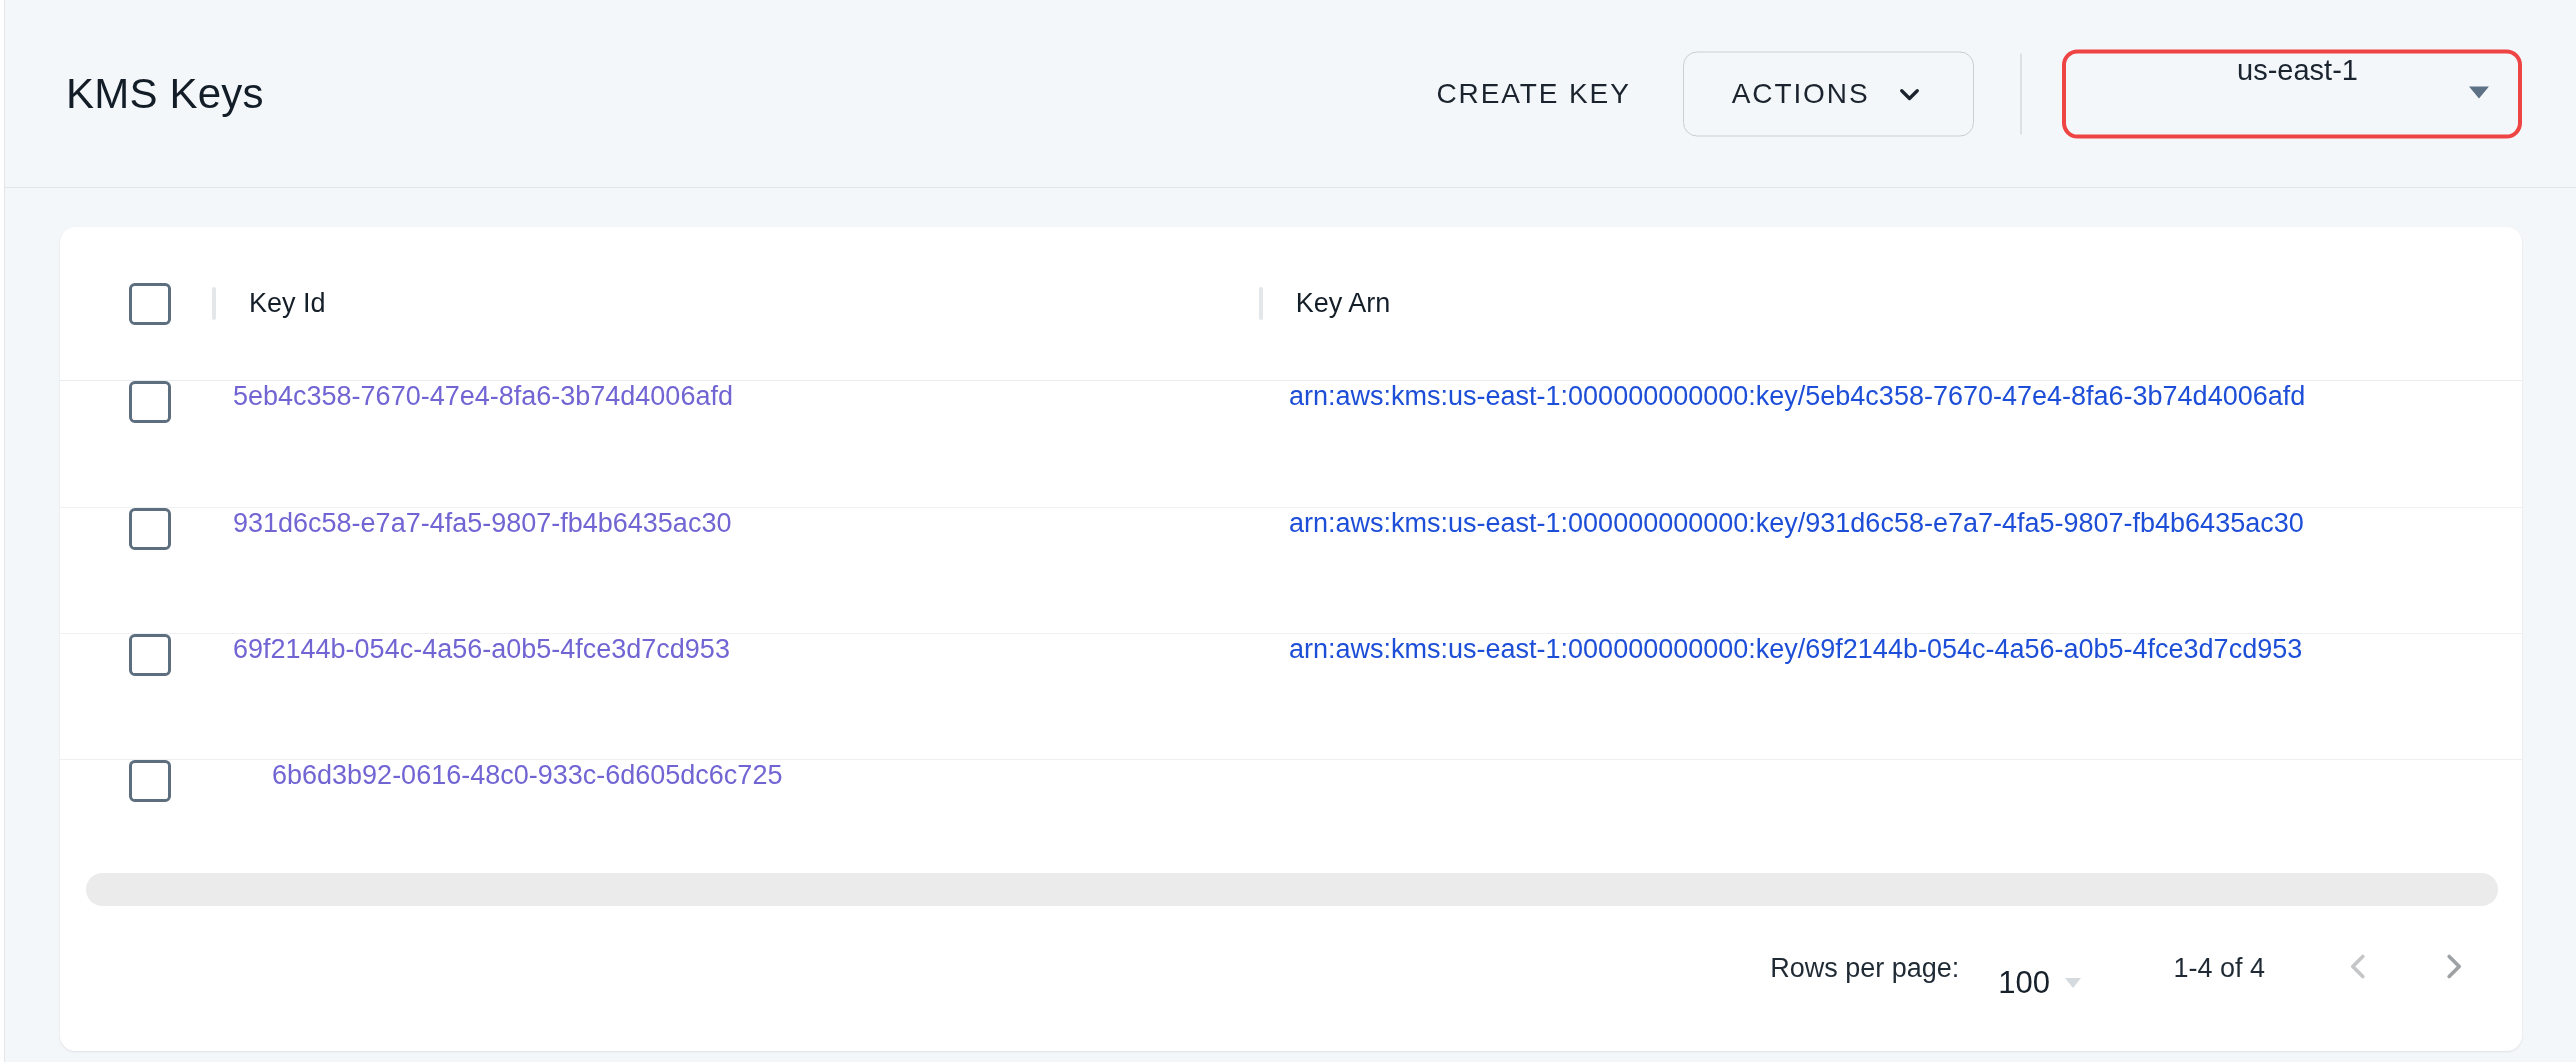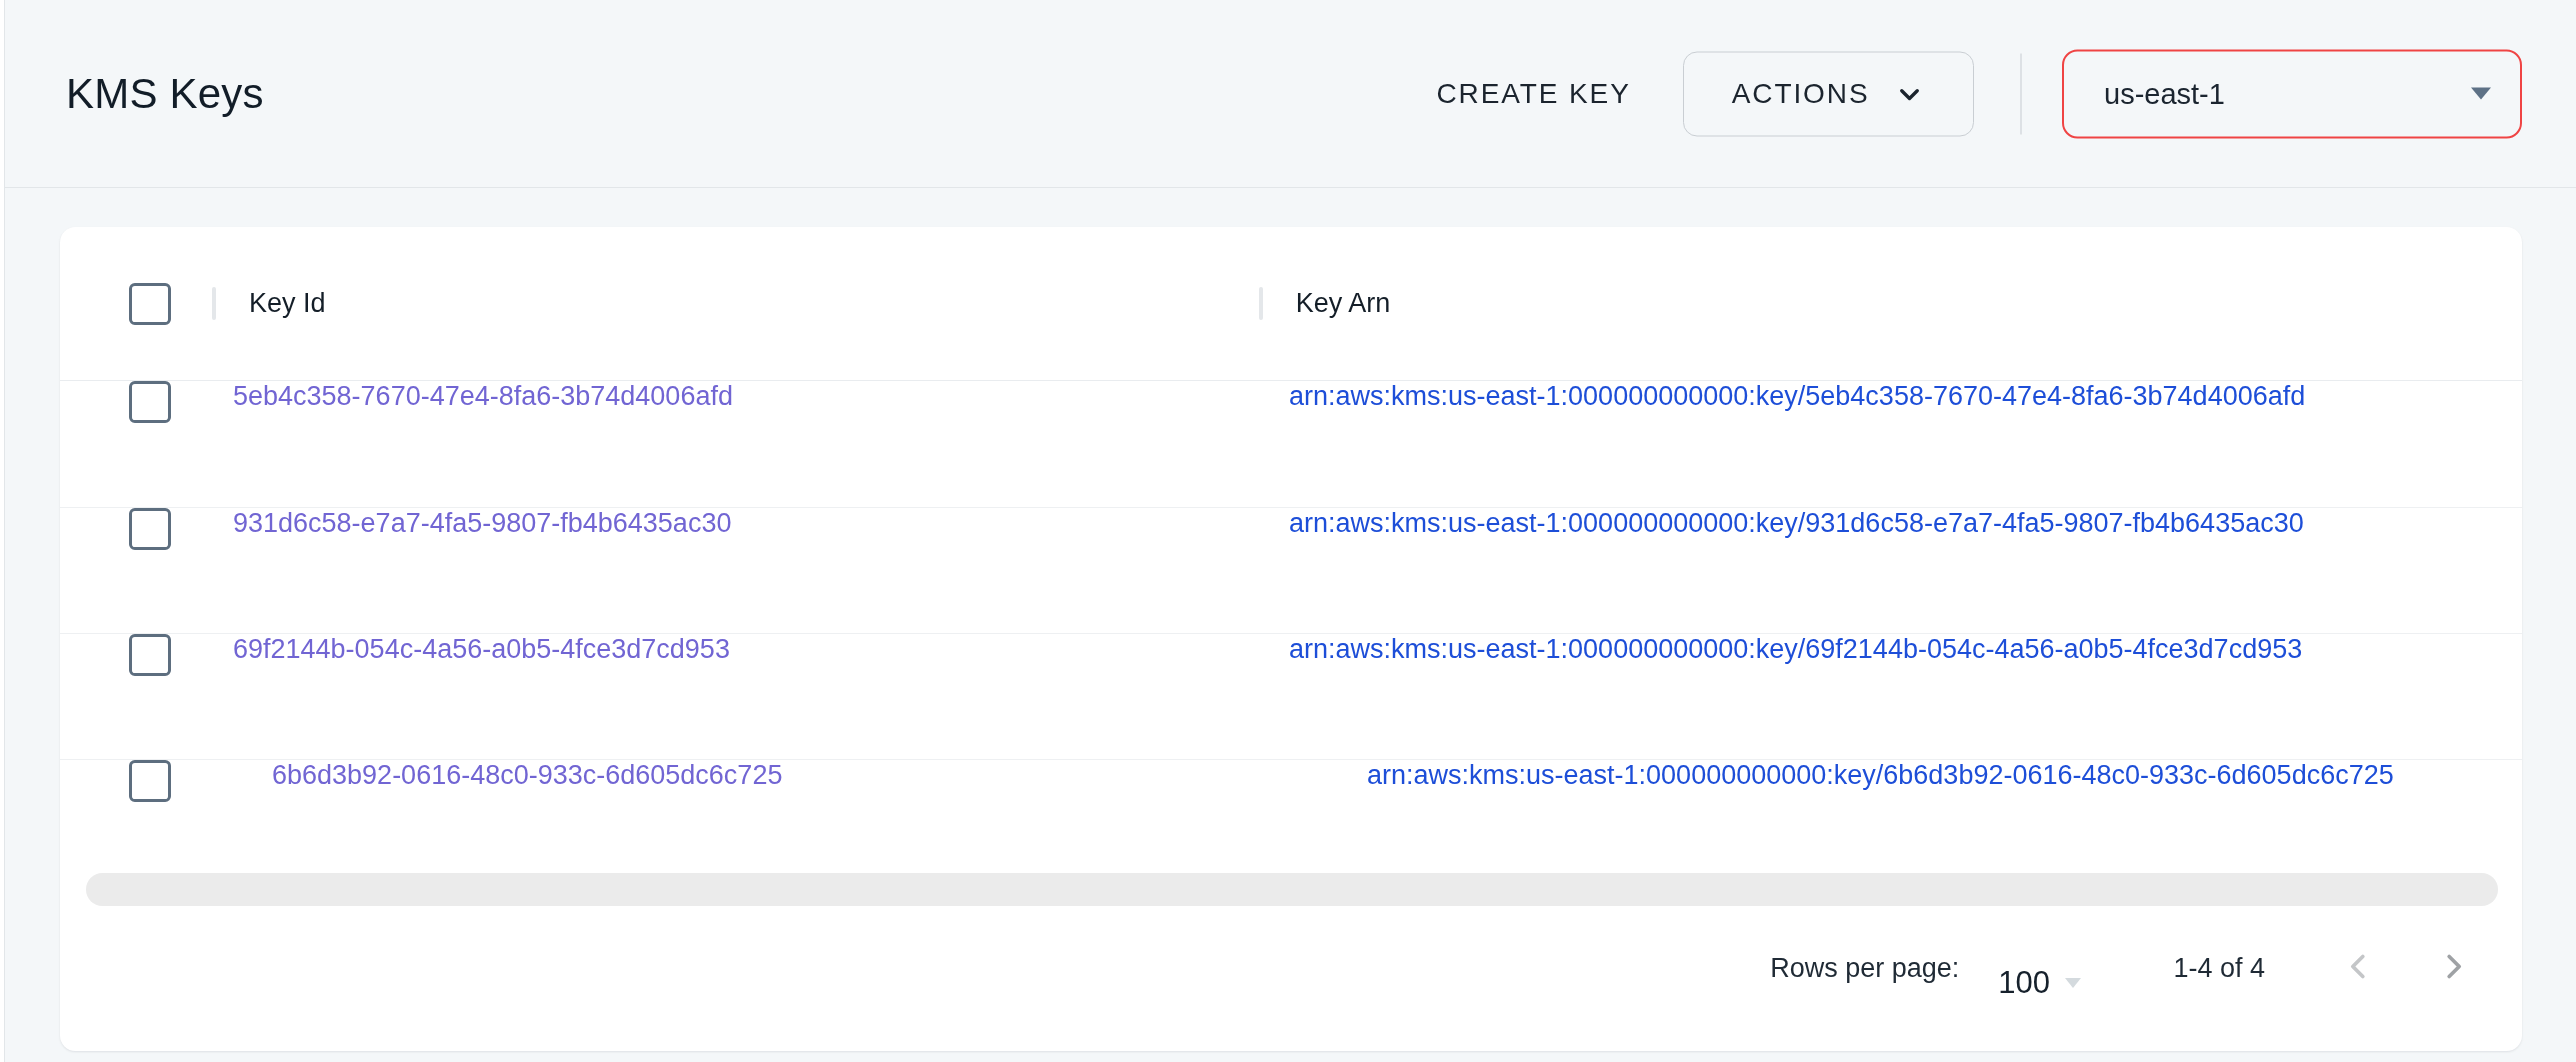--- a/index.html
+++ b/index.html
@@ -42,24 +42,24 @@
     font-size: 28px; font-weight: 500; letter-spacing: 1.9px; color: #1b242e;
     font-family: "Liberation Sans", sans-serif;
   }
   .outlined-button .chev { margin-left: 25px; display: inline-flex; }
   .vdivider {
     margin-left: 46px; width: 1.9px; height: 81px; background: #dde1e5;
   }
   .region-select {
     margin-left: 40px;
     width: 460px; height: 89px; border-radius: 15.4px;
-    border: 2px solid #ef4444; background: transparent; cursor: pointer;
+    border: 4px solid #ef4444; background: transparent; cursor: pointer;
     display: flex; align-items: center;
     padding: 0 29px 0 40px;
-    font-size: 29px; color: #1b2530;
+    font-size: 29px; color: #1b2530; flex-direction: column;
   }
   .region-select .caret {
     margin-left: auto;
     width: 0; height: 0;
     border-left: 10.6px solid transparent; border-right: 10.6px solid transparent;
     border-top: 12.5px solid #5d7186;
   }
   
   .card {
     position: absolute; left: 60px; top: 227px; width: 2462px; height: 824px;
@@ -192,21 +192,20 @@
     <div class="cell-keyarn">arn:aws:kms:us-east-1:000000000000:key/69f2144b-054c-4a56-a0b5-4fce3d7cd953</div>
   </div>
 
   <div class="trow last">
     <div class="check-cell">
       <span class="checkbox"></span>
     </div>
     <div class="cell-keyid">
       <a>6b6d3b92-0616-48c0-933c-6d605dc6c725</a>
     </div>
-    <div class="cell-keyarn">arn:aws:kms:us-east-1:000000000000:key/6b6d3b92-0616-48c0-933c-6d605dc6c725</div>
   </div>
 
   <div class="hscrollbar"></div>
 
   <div class="pagination">
     <span class="rpp-label">Rows per page:</span>
     <span class="rpp-select">
       <span class="rpp-value">100</span>
       <span class="rpp-caret"></span>
     </span>

